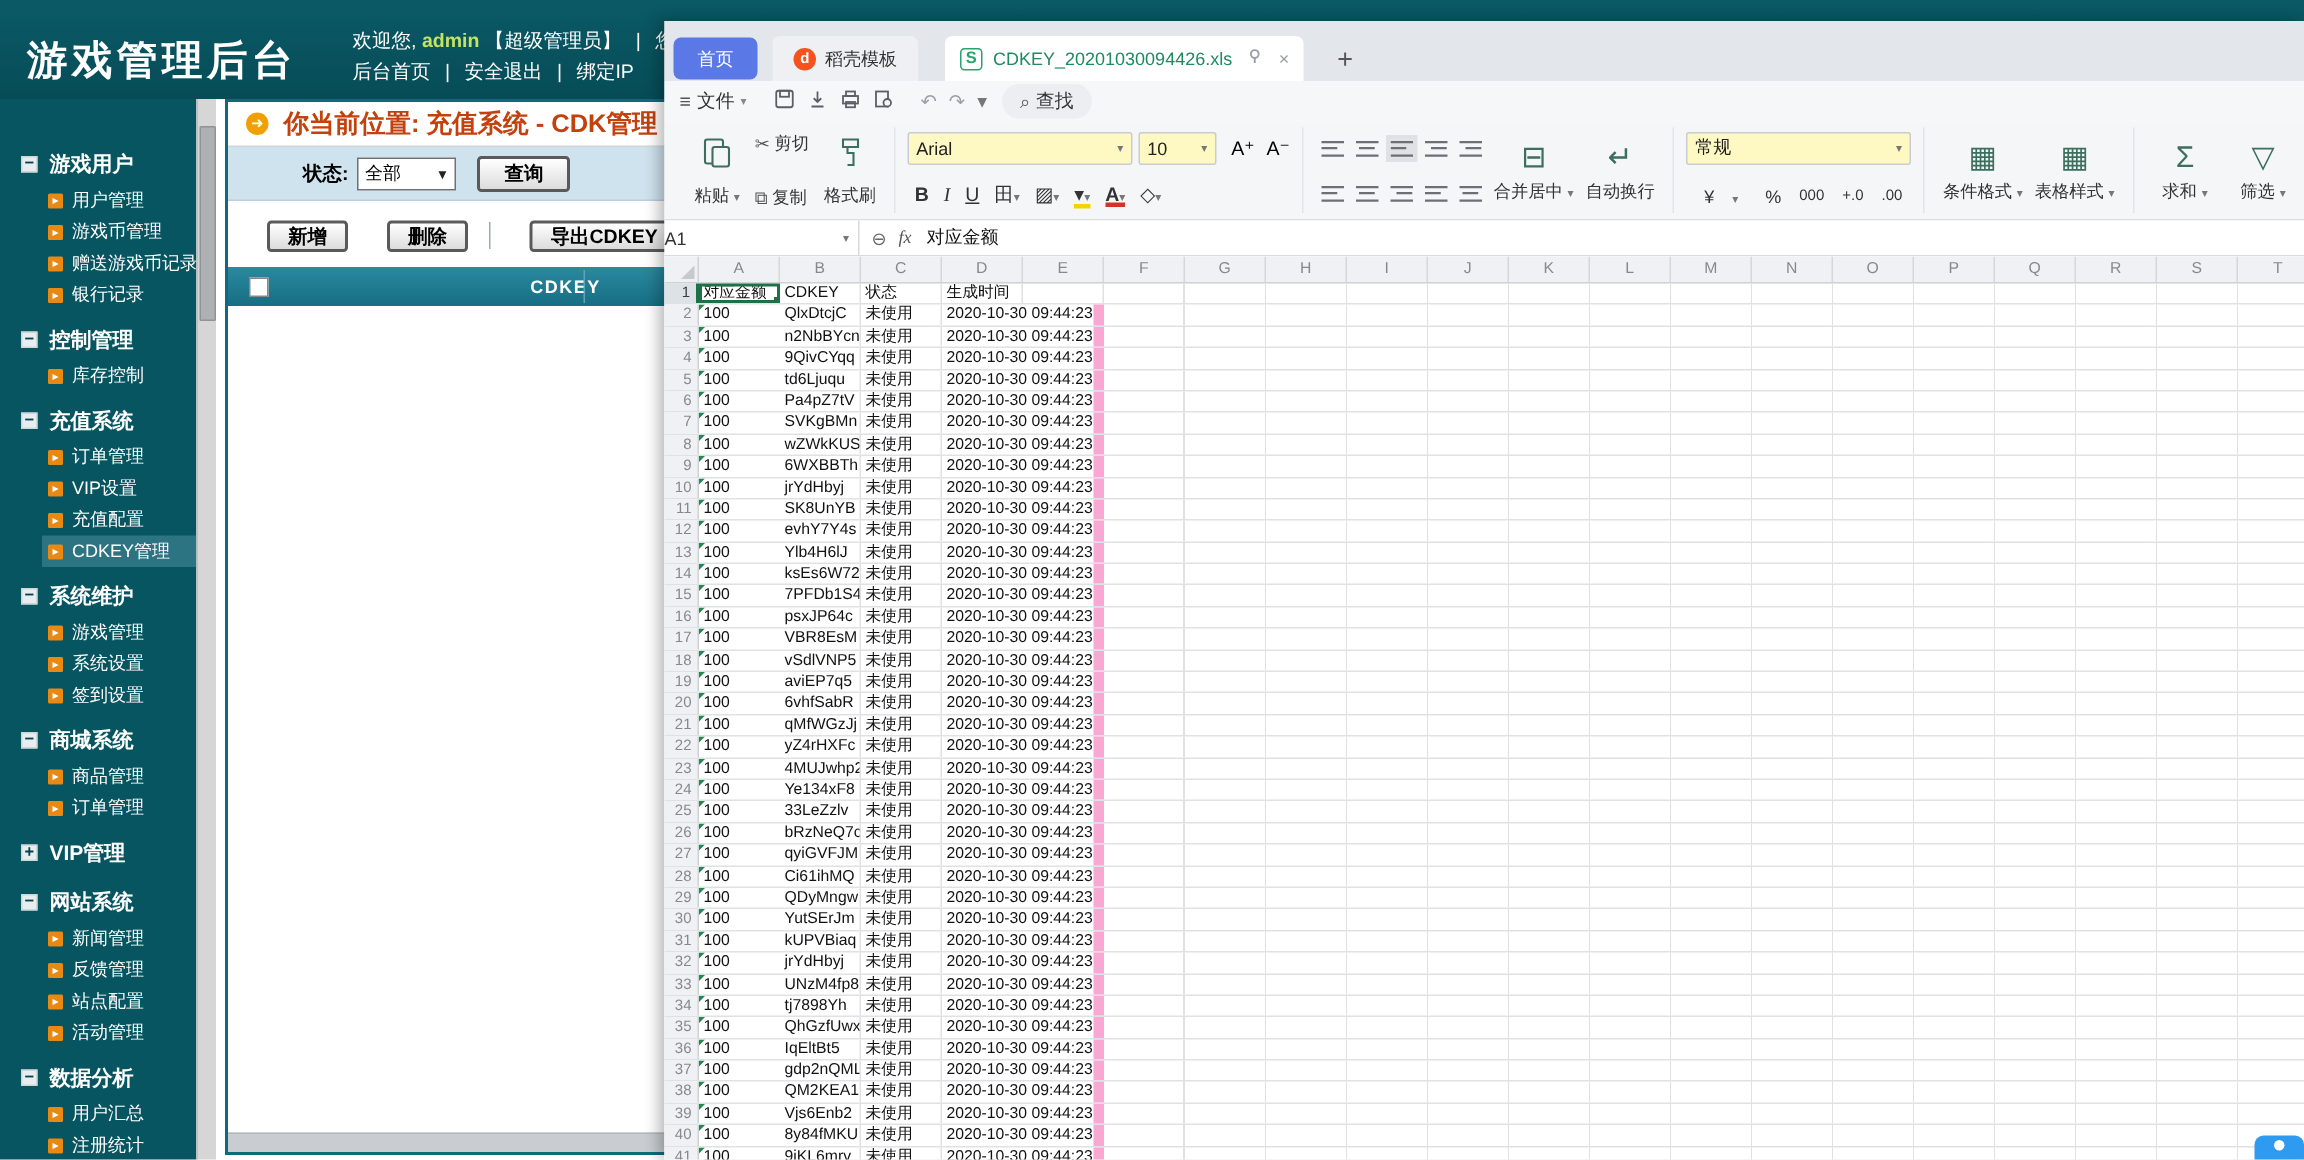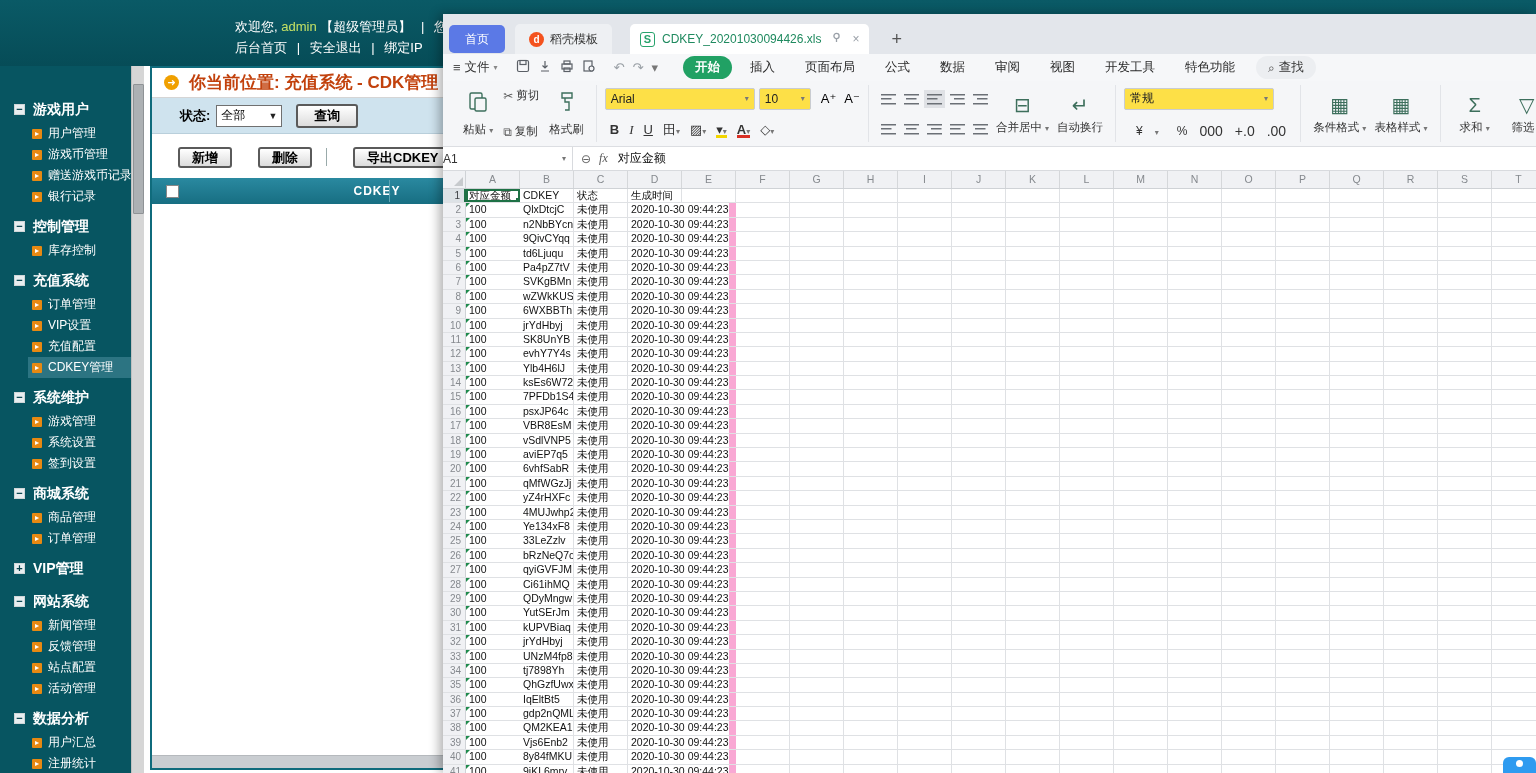--- a/index.html
+++ b/index.html
@@ -4,21 +4,21 @@
 <style>
   * { margin:0; padding:0; box-sizing:border-box; }
   html,body { width:1536px; height:773px; overflow:hidden; background:#fff;
     font-family:"Liberation Sans","DejaVu Sans",sans-serif; }
 
   
   #admin-header { position:absolute; left:0; top:0; width:1536px; height:66px;
     background:linear-gradient(#0a5a66,#064c57); z-index:1; }
   .logo { position:absolute; left:18px; top:22px; color:#fff; font-size:27px; font-weight:bold; letter-spacing:3px; }
   .welcome { position:absolute; left:235px; top:16px; color:#fff; font-size:13px; line-height:21px; white-space:nowrap; }
-  .welcome .uname { color:#c6e264; font-weight:normal; }
+  .welcome .uname { color:#c6e264; font-weight:bold; }
   .welcome a, .welcome .wl { color:#fff; text-decoration:none; cursor:pointer; }
   .ws { margin:0 6px; }
 
   #sidebar { position:absolute; left:0; top:66px; width:131px; height:707px;
     background:#075561; z-index:1; overflow:hidden; padding-top:24px; }
   .side-row { display:flex; align-items:center; color:#fff; cursor:pointer; white-space:nowrap; }
   .side-row.sec { padding-left:14px; height:27px; margin-top:6px; font-size:14px; font-weight:bold; }
   .side-row.item { padding-left:32px; height:21px; font-size:12px; }
   .side-row.item.sel { background:#2c7482; margin-left:28px; padding-left:4px; }
   .tog { width:11px; height:11px; background:#e8eef0; color:#06424c; font-size:11px; line-height:9px;
@@ -32,21 +32,21 @@
     background:#adb1b4; border:1px solid #8f9396; border-radius:1px; }
 
   #content { position:absolute; left:144px; top:66px; width:1392px; height:707px; background:#fff; z-index:1; }
   #panel { position:absolute; left:6px; top:0; width:1380px; height:704px;
     border:2px solid #0f6b7c; background:#fff; }
   #crumb-bar { height:30px; background:#fff; border-bottom:1px solid #d5d5d5; display:flex; align-items:center; }
   .crumb-ico { width:15px; height:15px; border-radius:50%; background:#f0a000; color:#fff; font-size:10px;
     line-height:15px; text-align:center; margin:0 10px 0 12px; font-weight:bold; }
   #crumb-text { font-size:17px; color:#c2410c; font-weight:bold; }
   #filter-bar { height:36px; background:#cfe3ee; border-bottom:1px solid #b9cfdb; display:flex; align-items:center; }
-  #filter-bar .flabel { font-size:13px; font-weight:bold; color:#000; margin-left:28px; }
+  #filter-bar .flabel { font-size:13px; font-weight:bold; color:#000; margin-left:50px; }
   .fselect { width:66px; height:22px; background:#fff; border:1px solid #707070; margin-left:6px;
     font-size:12px; display:flex; align-items:center; justify-content:space-between; padding:0 4px; cursor:pointer; }
   .fselect .car { font-size:9px; color:#222; }
   .gbtn { background:linear-gradient(#ffffff,#dcdcdc); border:2px solid #5a5a5a; border-radius:3px;
     font-size:13px; font-weight:bold; color:#000; cursor:pointer; font-family:inherit; }
   #query-btn { width:62px; height:24px; margin-left:14px; }
   #btn-row { height:30px; display:flex; align-items:center; margin-top:8px; }
   #btn-row .gbtn { height:21px; padding:0 12px; margin-left:26px; }
   #btn-row .vsep { width:1px; height:18px; background:#9aa; margin-left:14px; }
   #grid-header { height:26px; background:linear-gradient(#2a89a0,#176e82); margin-top:6px;
@@ -97,39 +97,39 @@
   .rgroup { display:flex; align-items:center; padding:0 8px; border-right:1px solid #e2e4e8; flex:0 0 auto; }
   .vcol { display:flex; flex-direction:column; justify-content:space-between; height:54px; }
   .bigbtn { display:flex; flex-direction:column; align-items:center; justify-content:center; cursor:pointer;
     color:#333; font-size:11.5px; padding:0 4px; }
   .bigbtn .bico { font-size:20px; color:#3d6f5c; line-height:24px; }
   .bigbtn .blab { margin-top:3px; }
   .car { font-size:8px; color:#777; }
   .smline { display:flex; align-items:center; font-size:11.5px; color:#333; height:18px; cursor:pointer; }
   .smline .sico2 { margin-right:3px; color:#555; font-size:12px; }
   .fontrow { display:flex; align-items:center; height:24px; }
-  .selbox { background:#fde047; border:1px solid #c9ccd1; border-radius:2px; height:22px; display:flex;
+  .selbox { background:#fef9c3; border:1px solid #c9ccd1; border-radius:2px; height:22px; display:flex;
     align-items:center; justify-content:space-between; padding:0 5px; font-size:12px; color:#222; cursor:pointer; }
   .fmtrow { display:flex; align-items:center; height:22px; font-size:13px; color:#333; }
   .fmtrow > span { margin:0 5px; cursor:pointer; }
   .ab { font-weight:bold; }
   .ai { font-style:italic; font-family:"Liberation Serif",serif; }
   .au { text-decoration:underline; }
   .clrbar { display:inline-block; position:relative; }
   .clrbar i { position:absolute; left:0; right:0; bottom:-1px; height:3px; }
   .alico { width:15px; height:12px; margin:0 4px; background:
     linear-gradient(#6b7076 0 0) 0 1px/100% 1.5px no-repeat,
     linear-gradient(#6b7076 0 0) 0 5.5px/70% 1.5px no-repeat,
     linear-gradient(#6b7076 0 0) 0 10px/100% 1.5px no-repeat; cursor:pointer; }
   .alico.c { background-position:0 1px,center 5.5px,0 10px; }
   .alico.r { background-position:0 1px,right 5.5px,0 10px; }
   .alico.on { outline:3px solid #dfe1e5; background-color:#dfe1e5; }
   .numicons { display:flex; align-items:center; font-size:12px; color:#333; height:20px; }
   .numicons span { margin:0 6px; cursor:pointer; }
-  .tiny { font-size:14px; letter-spacing:0; }
+  .tiny { font-size:10px; letter-spacing:0; }
   
   #fbar { height:24px; background:#fff; border-bottom:1px solid #d8dade; display:flex; align-items:center;
     flex:0 0 auto; font-size:12px; }
   #namebox { width:130px; height:100%; border-right:1px solid #d8dade; display:flex; align-items:center;
     justify-content:flex-start; color:#333; position:relative; }
   #namebox .car { position:absolute; right:6px; }
   #fbar .fico { margin:0 8px; color:#666; }
   #fx { font-style:italic; font-family:"Liberation Serif",serif; color:#555; }
   #formula-val { margin-left:10px; color:#111; }
   
@@ -161,20 +161,21 @@
   .sel-cell:after { content:""; position:absolute; right:0; bottom:0; width:4px; height:4px; background:#1e7145; }
   
   #float-btn { position:absolute; right:0; bottom:0; width:33px; height:16px; background:#2e9bf0;
     border-radius:6px 6px 0 0; z-index:9; cursor:pointer; }
   #float-btn .p1 { position:absolute; left:13px; top:3px; width:7px; height:7px; border-radius:50%; background:#fff; }
 </style>
 </head>
 <body>
 
 <div id="admin-header">
+  <div class="logo">游戏管理后台</div>
   <div class="welcome">
     <div>
       <span>欢迎您,</span>
       <span class="uname">admin</span>
       <span>【超级管理员】</span>
       <span class="ws">|</span>
       <span>您有未处理</span>
     </div>
     <div>
       <span class="wl">后台首页</span>
@@ -444,41 +445,20 @@
             <rect x="2" y="2" width="8" height="10" fill="none" stroke="#5a5f66" stroke-width="1.2"></rect>
             <circle cx="9.5" cy="9.5" r="2.5" fill="#f5f6f8" stroke="#5a5f66" stroke-width="1.2"></circle>
           </svg>
       </span>
     </div>
     <div class="undo-grp">
       <span>↶</span>
       <span>↷</span>
       <span class="car">▾</span>
     </div>
-    <div id="rtabs">
-
-        <span class="rtab active">开始</span>
-
-        <span class="rtab">插入</span>
-
-        <span class="rtab">页面布局</span>
-
-        <span class="rtab">公式</span>
-
-        <span class="rtab">数据</span>
-
-        <span class="rtab">审阅</span>
-
-        <span class="rtab">视图</span>
-
-        <span class="rtab">开发工具</span>
-
-        <span class="rtab">特色功能</span>
-
-    </div>
     <div id="find-pill">
       <span class="mag">⌕</span>
       <span>查找</span>
     </div>
   </div>
 
   <div id="ribbon">
     <div class="rgroup">
       <div class="bigbtn">
         <span class="bico">

